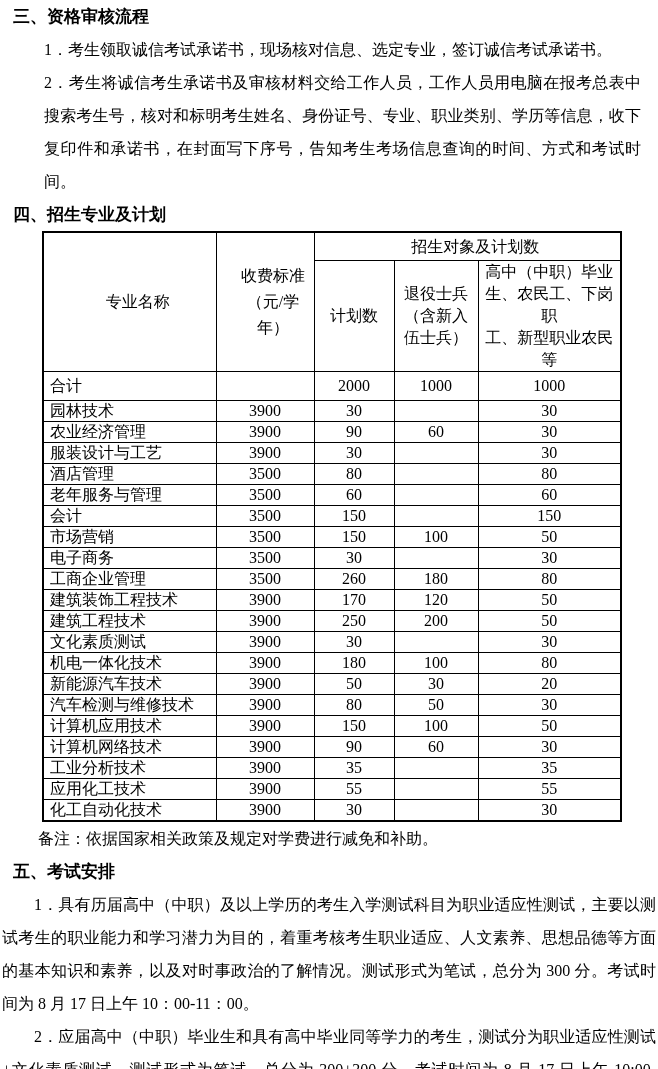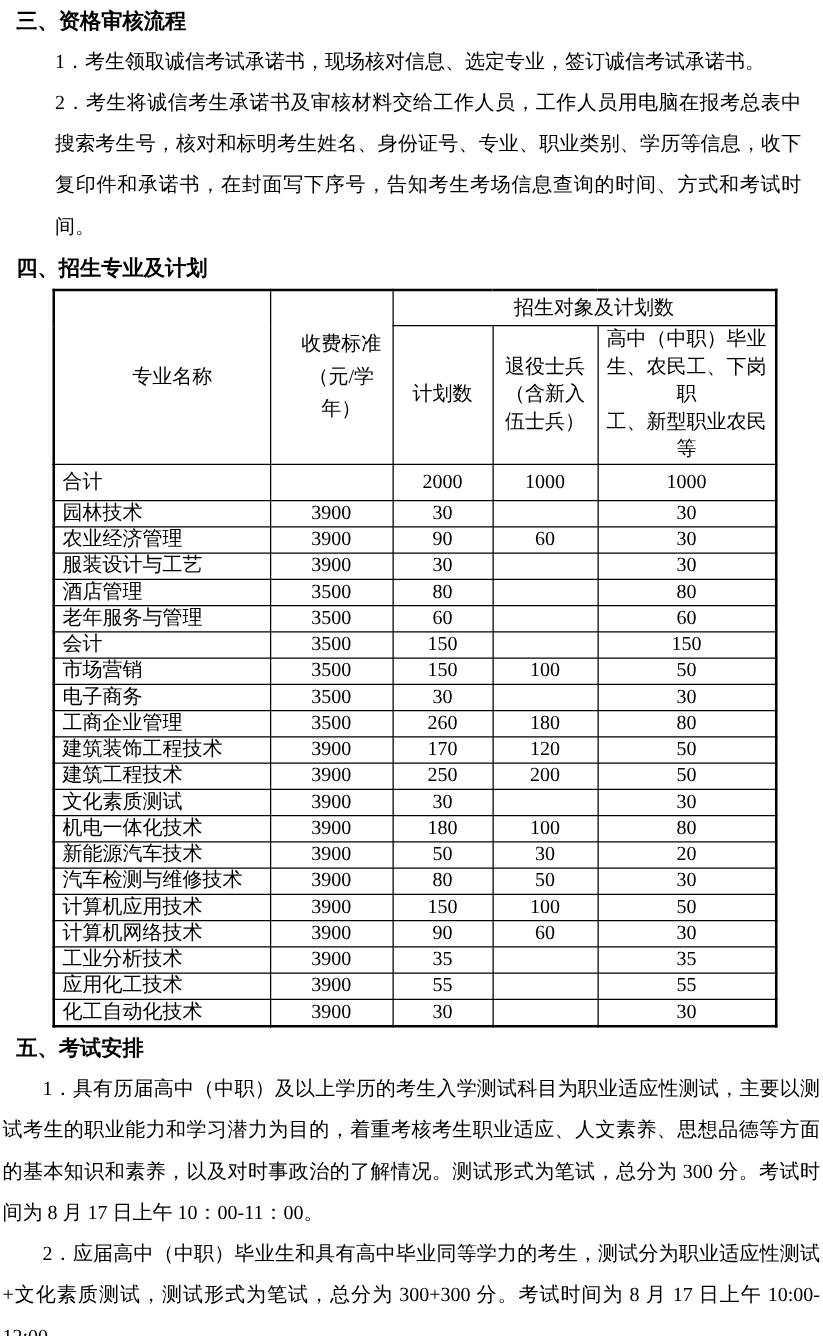--- a/index.html
+++ b/index.html
@@ -234,18 +234,19 @@
         <tr>
           <td class="c-major">化工自动化技术</td>
           <td class="c-fee">3900</td>
           <td class="c-plan">30</td>
           <td class="c-vet"></td>
           <td class="c-oth">30</td>
         </tr>
       </tbody>
   </table>
 
+  <p class="note-line">备注：依据国家相关政策及规定对学费进行减免和补助。</p>
 
   <h3 class="heading">五、考试安排</h3>
   <p class="sec5-para">1．具有历届高中（中职）及以上学历的考生入学测试科目为职业适应性测试，主要以测试考生的职业能力和学习潜力为目的，着重考核考生职业适应、人文素养、思想品德等方面的基本知识和素养，以及对时事政治的了解情况。测试形式为笔试，总分为 300 分。考试时间为 8 月 17 日上午 10：00-11：00。</p>
   <p class="sec5-para">2．应届高中（中职）毕业生和具有高中毕业同等学力的考生，测试分为职业适应性测试+文化素质测试，测试形式为笔试，总分为 300+300 分。考试时间为 8 月 17 日上午 10:00-12:00。</p>
 
 </div>
 
 </body></html>

